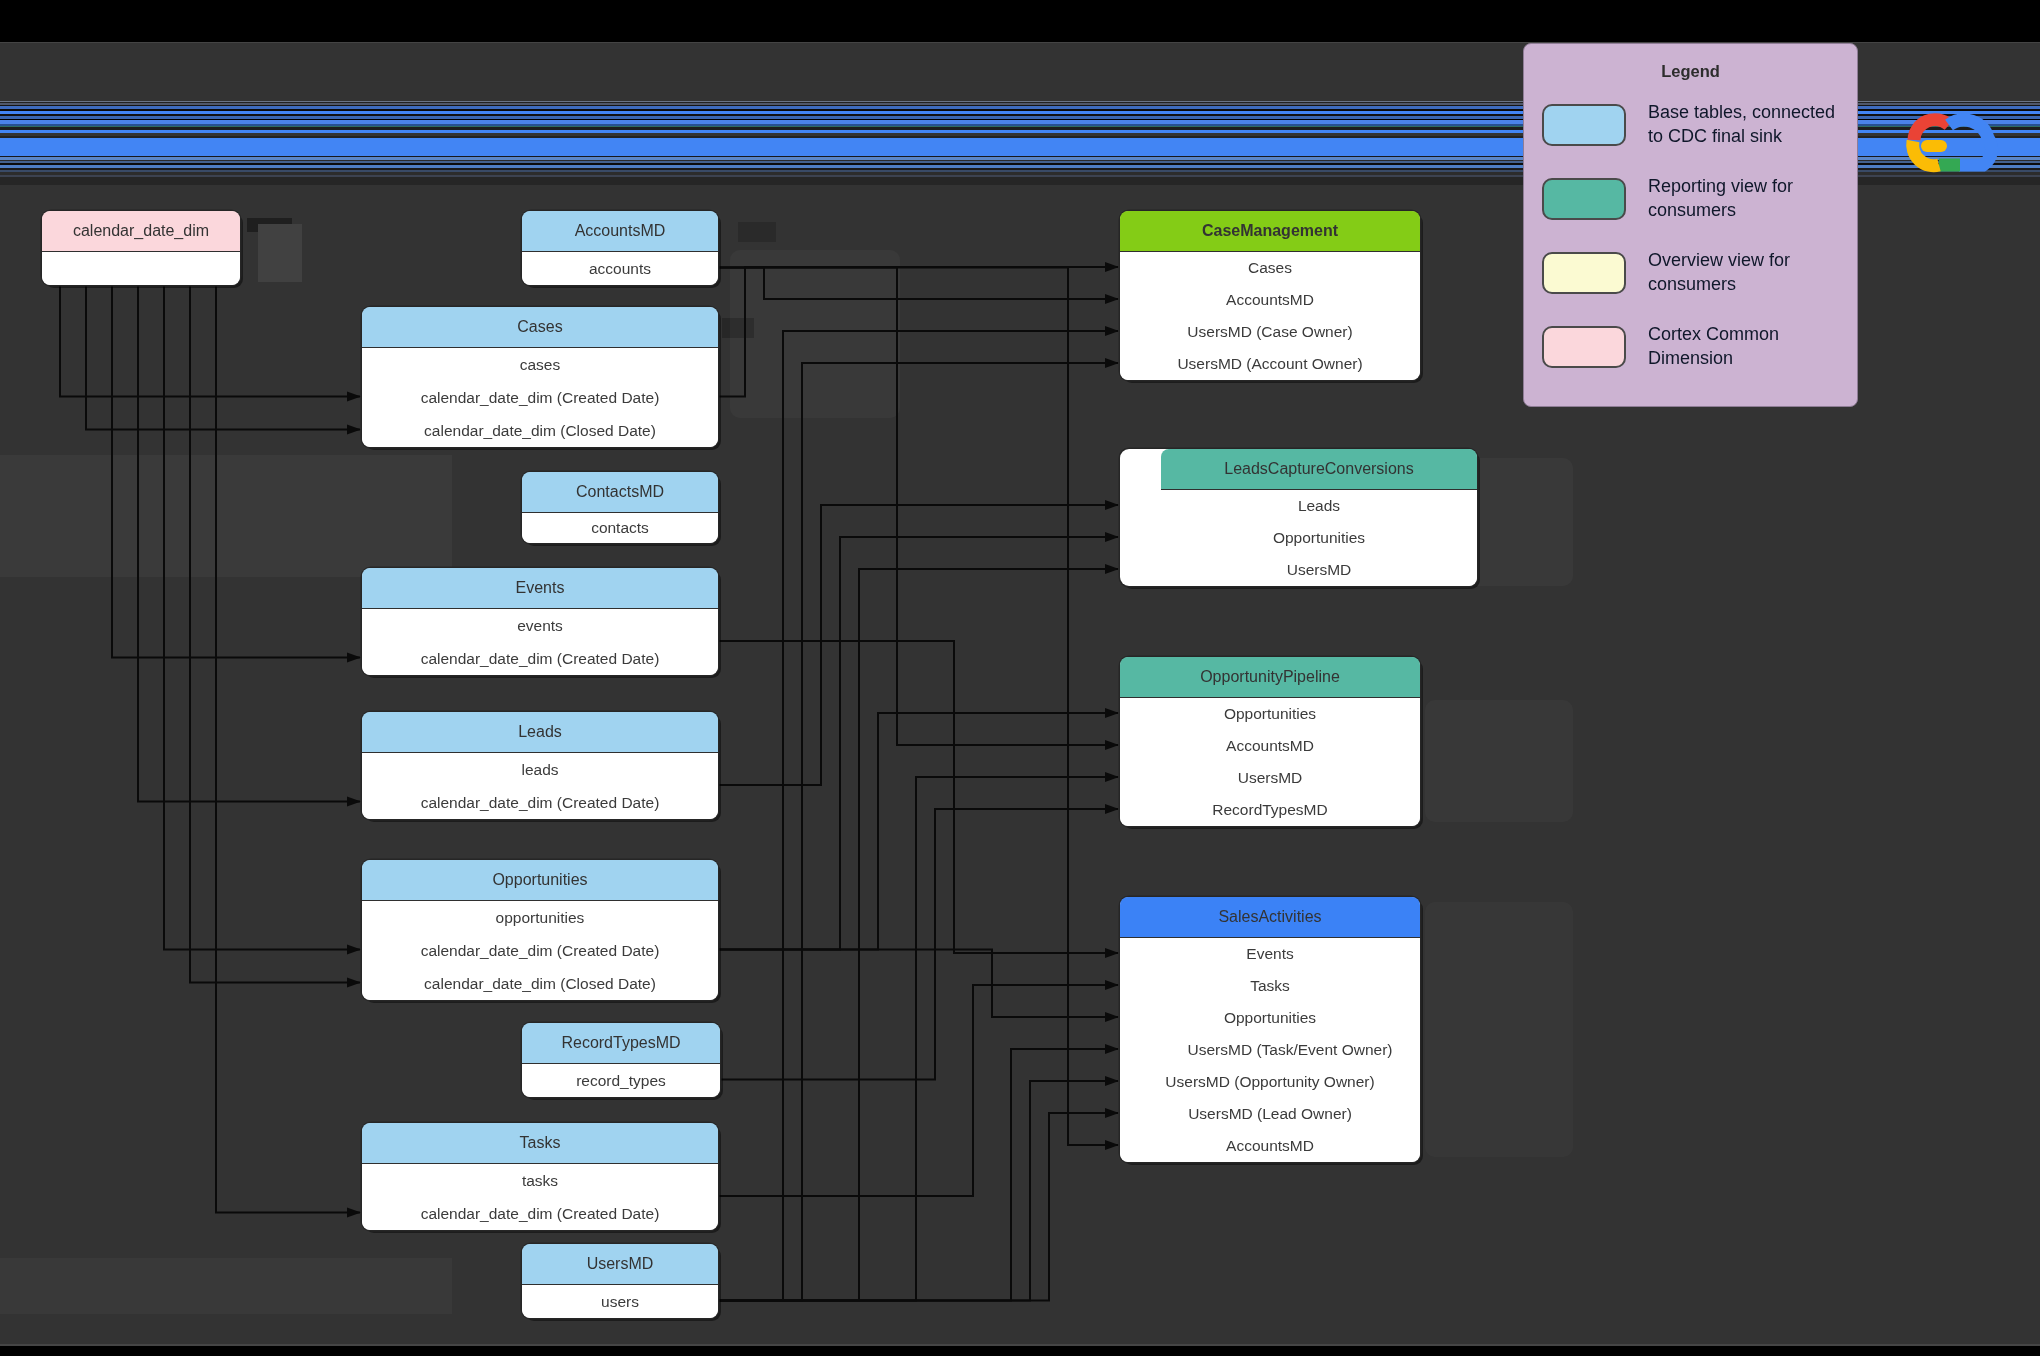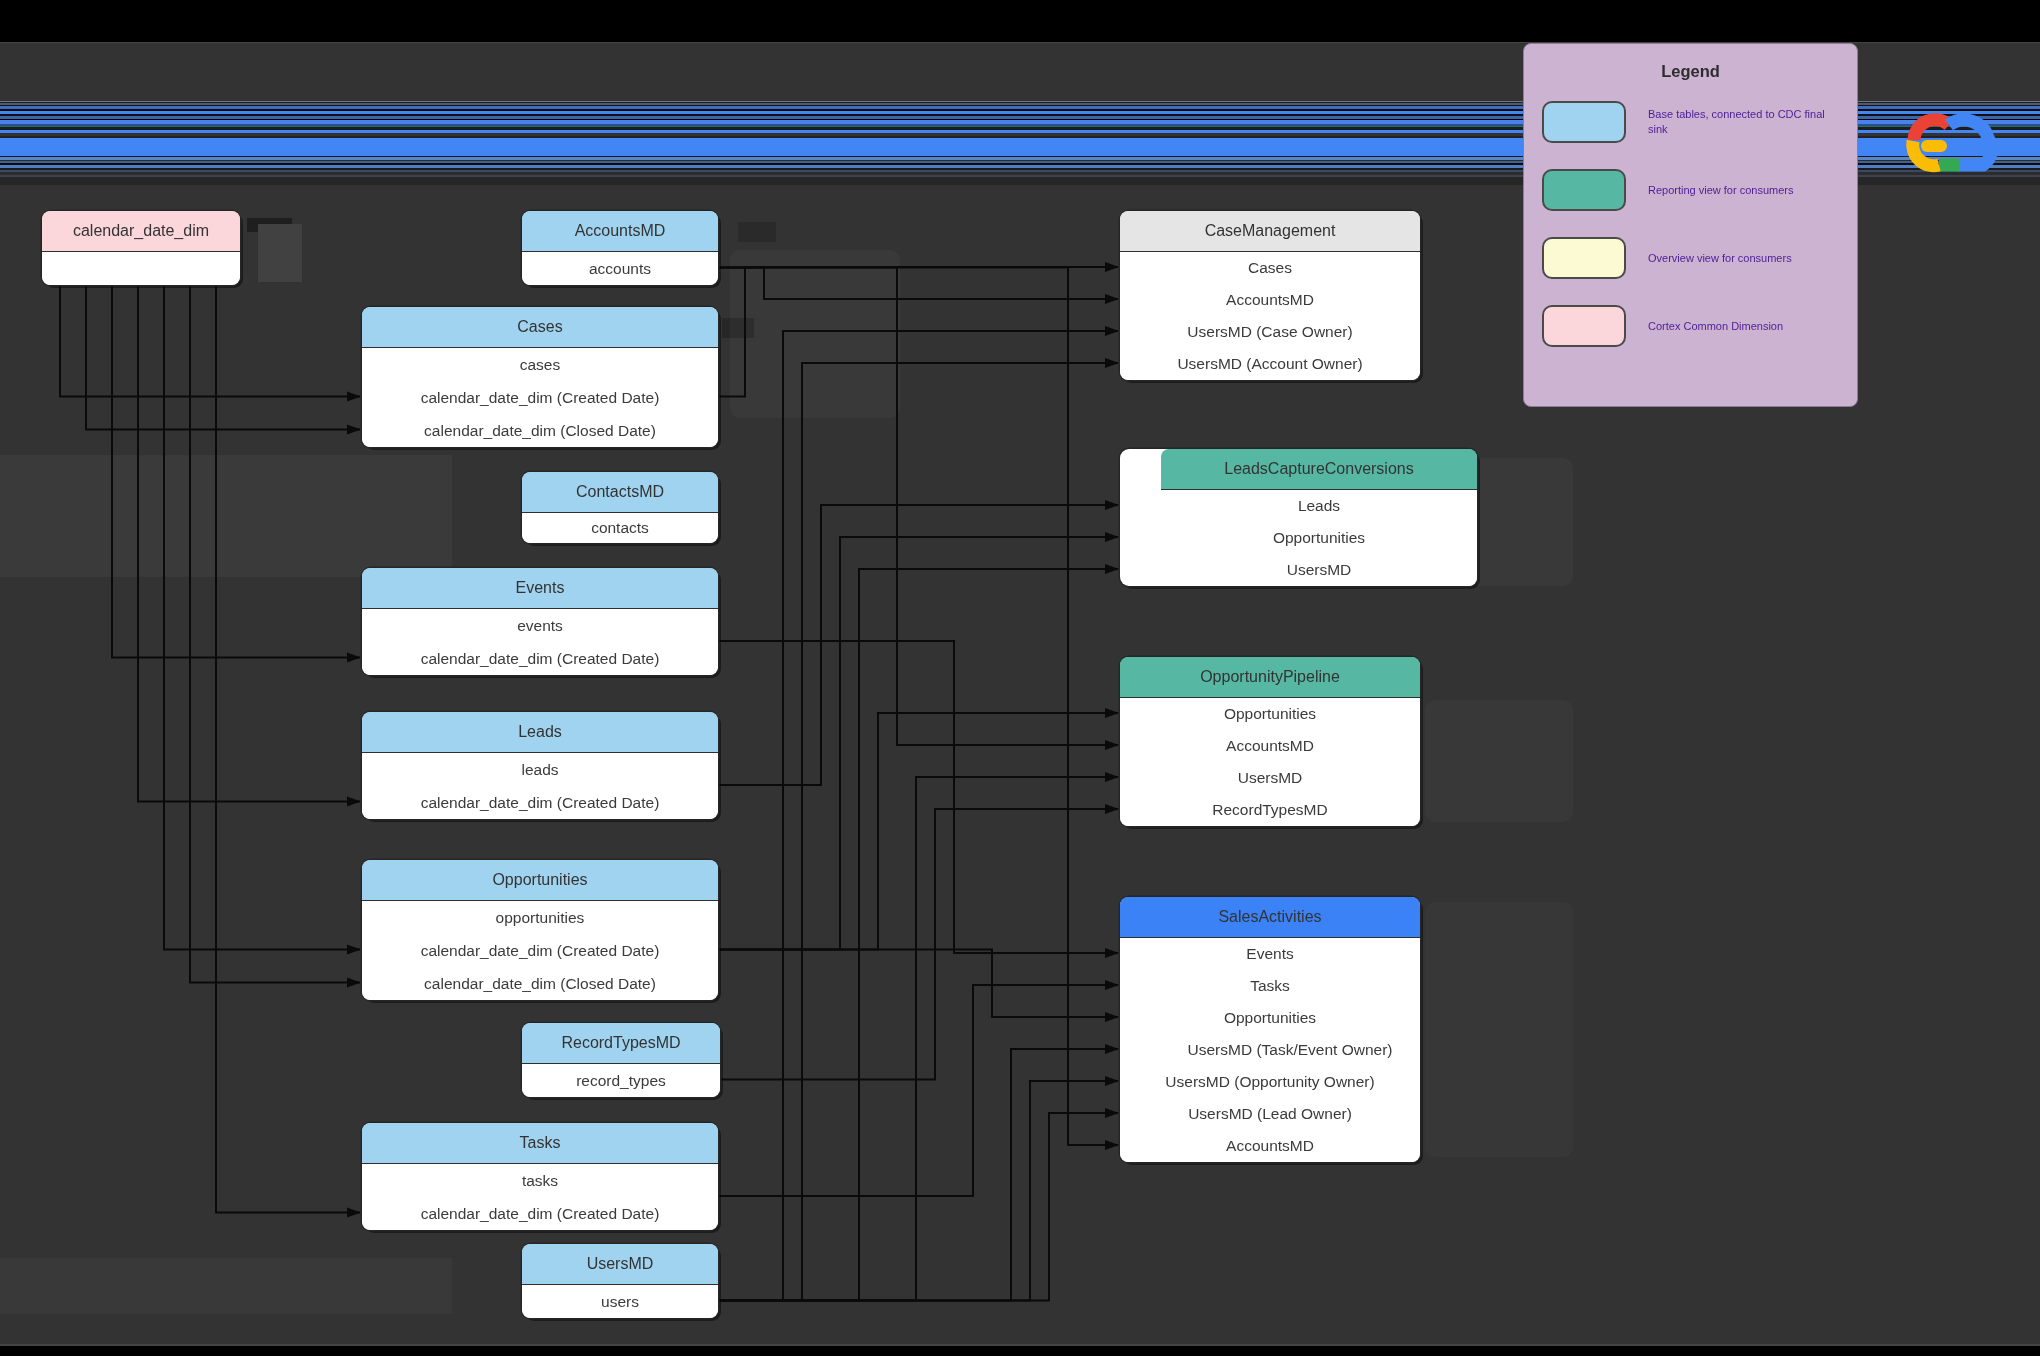--- a/index.html
+++ b/index.html
@@ -26,21 +26,21 @@
           box-shadow:0 0 0 1.5px #262626,3px 3px 0 rgba(0,0,0,0.45);}
   .entity-header{height:40px;line-height:40px;text-align:center;font-size:16px;
           border-bottom:1.5px solid #2f2f2f;border-radius:8px 8px 0 0;color:#333;}
   .entity-body{border-radius:0 0 8px 8px;overflow:hidden;background:#fff;}
   .entity-row{text-align:center;font-size:15.5px;color:#3b3b3b;display:flex;align-items:center;justify-content:center;}
   .legend{position:absolute;left:1523px;top:43px;width:335px;height:364px;background:#ccb3d2;
           border:1px solid #8f7d96;border-radius:8px;z-index:3;box-sizing:border-box;padding:14px 18px;}
   .legend-title{text-align:center;font-weight:bold;font-size:16.5px;color:#2d2d2d;margin:4px 0 20px 0;}
   .legend-item{display:flex;align-items:center;margin-bottom:26px;}
   .legend-swatch{width:80px;height:38px;border:2px solid #4a4a4a;border-radius:10px;flex:0 0 auto;margin-right:22px;}
-  .legend-label{font-size:11px;line-height:1.33;color:#4c1d95;max-width:195px;}
+  .legend-label{font-size:18px;line-height:1.33;color:#0f172a;max-width:195px;}
   .gcp-logo{position:absolute;left:1896px;top:94px;z-index:2;}
 </style>
 </head>
 <body>
 
 <div id="canvas">
 
   <div class="bar-top"></div>
   <div class="stripe-band"></div>
   <div class="bar-bottom"></div>
@@ -151,21 +151,21 @@
           <div class="entity-row" style="height: 33px;">calendar_date_dim (Created Date)</div>
         </div>
       </div>
       <div class="entity" style="left: 522px; top: 1244px; width: 196px;">
         <div class="entity-header" style="background: rgb(160, 211, 240);">UsersMD</div>
         <div class="entity-body">
           <div class="entity-row" style="height: 33px;">users</div>
         </div>
       </div>
       <div class="entity" style="left: 1120px; top: 211px; width: 300px;">
-        <div class="entity-header" style="background: #e5e5e5;">CaseManagement</div>
+        <div class="entity-header" style="background: #84cc16; font-weight: bold;">CaseManagement</div>
         <div class="entity-body">
           <div class="entity-row" style="height: 32px;">Cases</div>
           <div class="entity-row" style="height: 32px;">AccountsMD</div>
           <div class="entity-row" style="height: 32px;">UsersMD (Case Owner)</div>
           <div class="entity-row" style="height: 32px;">UsersMD (Account Owner)</div>
         </div>
       </div>
       <div class="entity" style="left: 1120px; top: 449px; width: 316px; padding-left: 41px;">
         <div class="entity-header" style="background: rgb(86, 184, 163);">LeadsCaptureConversions</div>
         <div class="entity-body">

